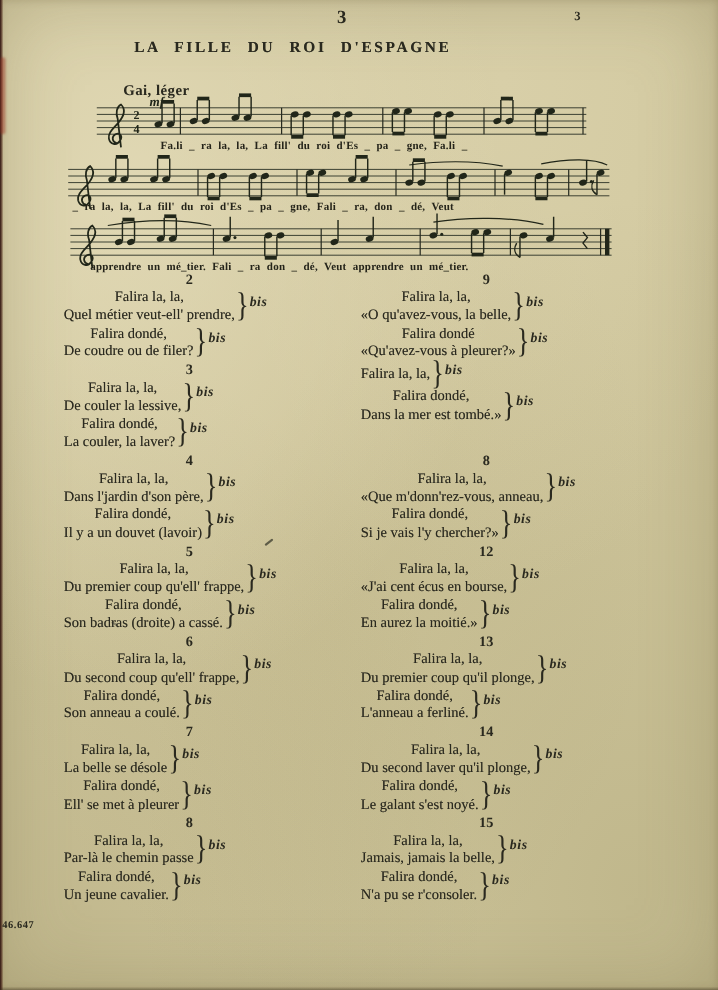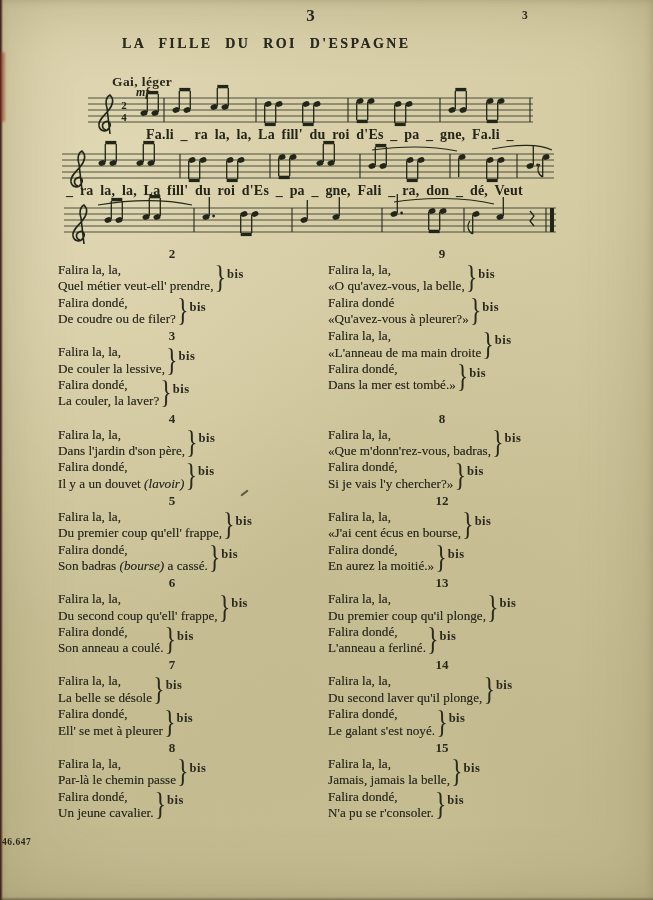--- a/index.html
+++ b/index.html
@@ -30,37 +30,37 @@
   #staff3{top:200px;left:64px;}
   .sl{stroke:#3a3f31;stroke-width:.9;}
   .bl{stroke:#272b20;stroke-width:1.1;}
   .st{stroke:#212619;stroke-width:1.3;fill:none;}
   .beam{stroke:#212619;stroke-width:3.4;fill:none;}
   .nh{fill:#212619;}
   .slur{stroke:#212619;stroke-width:1.1;fill:none;}
   .clef{stroke:#212619;stroke-width:1.6;fill:none;}
   .mf{font:italic bold 12px "Liberation Serif",serif;fill:#212619;}
   .ts{font:bold 11px "Liberation Serif",serif;fill:#212619;text-anchor:middle;}
-  .lyric{position:absolute;font-weight:bold;font-size:14px;letter-spacing:.2px;word-spacing:3px;white-space:nowrap;color:#25241a;}
+  .lyric{position:absolute;font-weight:bold;font-size:10px;letter-spacing:.2px;word-spacing:3px;white-space:nowrap;color:#25241a;}
   #lyric1{top:127px;left:146px;}
   #lyric2{top:183px;left:66px;}
   #lyric3{top:237px;left:82px;}
   
   #col-left{top:246px;left:58px;width:252px;}
   #col-right{top:246px;left:328px;width:258px;}
   .verse{height:82.3px;}
   .vnum{width:228px;text-align:center;font-size:13px;font-weight:bold;height:16px;line-height:16px;}
   .pair{display:flex;align-items:center;}
   .plines{display:inline-block;}
   .l{white-space:nowrap;height:16.4px;line-height:16.4px;font-size:13.2px;text-shadow:0 0 .5px rgba(42,41,31,.5);}
-  .ref{}
+  .ref{text-align:center;}
   .bis{display:flex;align-items:center;margin-left:1px;}
   .brace{font-size:24px;line-height:1;transform:scaleY(1.3);display:inline-block;}
-  .bis-t{font-weight:bold;font-size:12.5px;letter-spacing:.5px;margin-left:1px;transform:translateY(-4px);display:inline-block;text-align:right;}
-  .it{font-style:italic;}
+  .bis-t{font-style:italic;font-weight:bold;font-size:12.5px;letter-spacing:.5px;margin-left:1px;transform:translateY(-4px);display:inline-block;text-align:right;}
+  .it{}
   
   #plate{top:837px;left:2px;font-size:9.5px;font-weight:bold;letter-spacing:.5px;}
   #edge-left{top:0;left:0;width:3px;height:900px;background:linear-gradient(90deg,#2f1410 0%,rgba(70,30,20,.55) 60%,rgba(70,30,20,0) 100%);}
   #edge-smudge{top:52px;left:0;width:5px;height:70px;background:rgba(150,45,32,.45);border-radius:3px;filter:blur(1px);}
   #edge-bottom{left:0;bottom:0;width:653px;height:3px;background:linear-gradient(0deg,rgba(60,50,30,.45),rgba(60,50,30,0));}
   .speck1{top:492px;left:240px;width:9px;height:2px;background:#3a3a2c;transform:rotate(-38deg);opacity:.75;border-radius:1px;}
   .speck2{top:566px;left:101px;width:6px;height:2px;background:#44443a;transform:rotate(30deg);opacity:.5;border-radius:1px;}
 </style>
 </head>
 <body>
@@ -223,20 +223,21 @@
     </g>
     <g>
       <line class="bl" x1="130" y1="8" x2="130" y2="32"></line>
         <line class="bl" x1="228" y1="8" x2="228" y2="32"></line>
         <line class="bl" x1="318" y1="8" x2="318" y2="32"></line>
         <line class="bl" x1="400" y1="8" x2="400" y2="32"></line>
       <line class="bl" x1="482" y1="8" x2="482" y2="32"></line>
         <rect class="nh" x="486" y="8" width="4" height="24"></rect>
     </g>
   </svg>
+  <div class="lyric" id="lyric3">apprendre un mé_tier. Fali _ ra don _ dé, Veut apprendre un mé_tier.</div>
 
   <div class="abs" id="col-left">
       <div class="verse">
         <div class="vnum">2</div>
         <div class="pair">
           <div class="plines">
             <div class="l ref">Falira la, la,</div>
             <div class="l">Quel métier veut-ell' prendre,</div>
           </div>
           <div class="bis">
@@ -309,21 +310,21 @@
             <div class="l">Du premier coup qu'ell' frappe,</div>
           </div>
           <div class="bis">
             <span class="brace">}</span>
             <span class="bis-t">bis</span>
           </div>
         </div>
         <div class="pair">
           <div class="plines">
             <div class="l ref">Falira dondé,</div>
-            <div class="l"><span>Son badras </span><span class="it">(bourse)</span><span> a cassé.</span></div>
+            <div class="l"><span>Son badras </span><span class="it">(droite)</span><span> a cassé.</span></div>
           </div>
           <div class="bis">
             <span class="brace">}</span>
             <span class="bis-t">bis</span>
           </div>
         </div>
       </div>
       <div class="verse">
         <div class="vnum">6</div>
         <div class="pair">
@@ -415,21 +416,20 @@
           <div class="bis">
             <span class="brace">}</span>
             <span class="bis-t">bis</span>
           </div>
         </div>
       </div>
       <div class="verse">
         <div class="pair">
           <div class="plines">
             <div class="l ref">Falira la, la,</div>
-            <div class="l">«L'anneau de ma main droite</div>
           </div>
           <div class="bis">
             <span class="brace">}</span>
             <span class="bis-t">bis</span>
           </div>
         </div>
         <div class="pair">
           <div class="plines">
             <div class="l ref">Falira dondé,</div>
             <div class="l">Dans la mer est tombé.»</div>
@@ -438,21 +438,21 @@
             <span class="brace">}</span>
             <span class="bis-t">bis</span>
           </div>
         </div>
       </div>
       <div class="verse">
         <div class="vnum">8</div>
         <div class="pair">
           <div class="plines">
             <div class="l ref">Falira la, la,</div>
-            <div class="l">«Que m'donn'rez-vous, badras,</div>
+            <div class="l">«Que m'donn'rez-vous, anneau,</div>
           </div>
           <div class="bis">
             <span class="brace">}</span>
             <span class="bis-t">bis</span>
           </div>
         </div>
         <div class="pair">
           <div class="plines">
             <div class="l ref">Falira dondé,</div>
             <div class="l">Si je vais l'y chercher?»</div>

